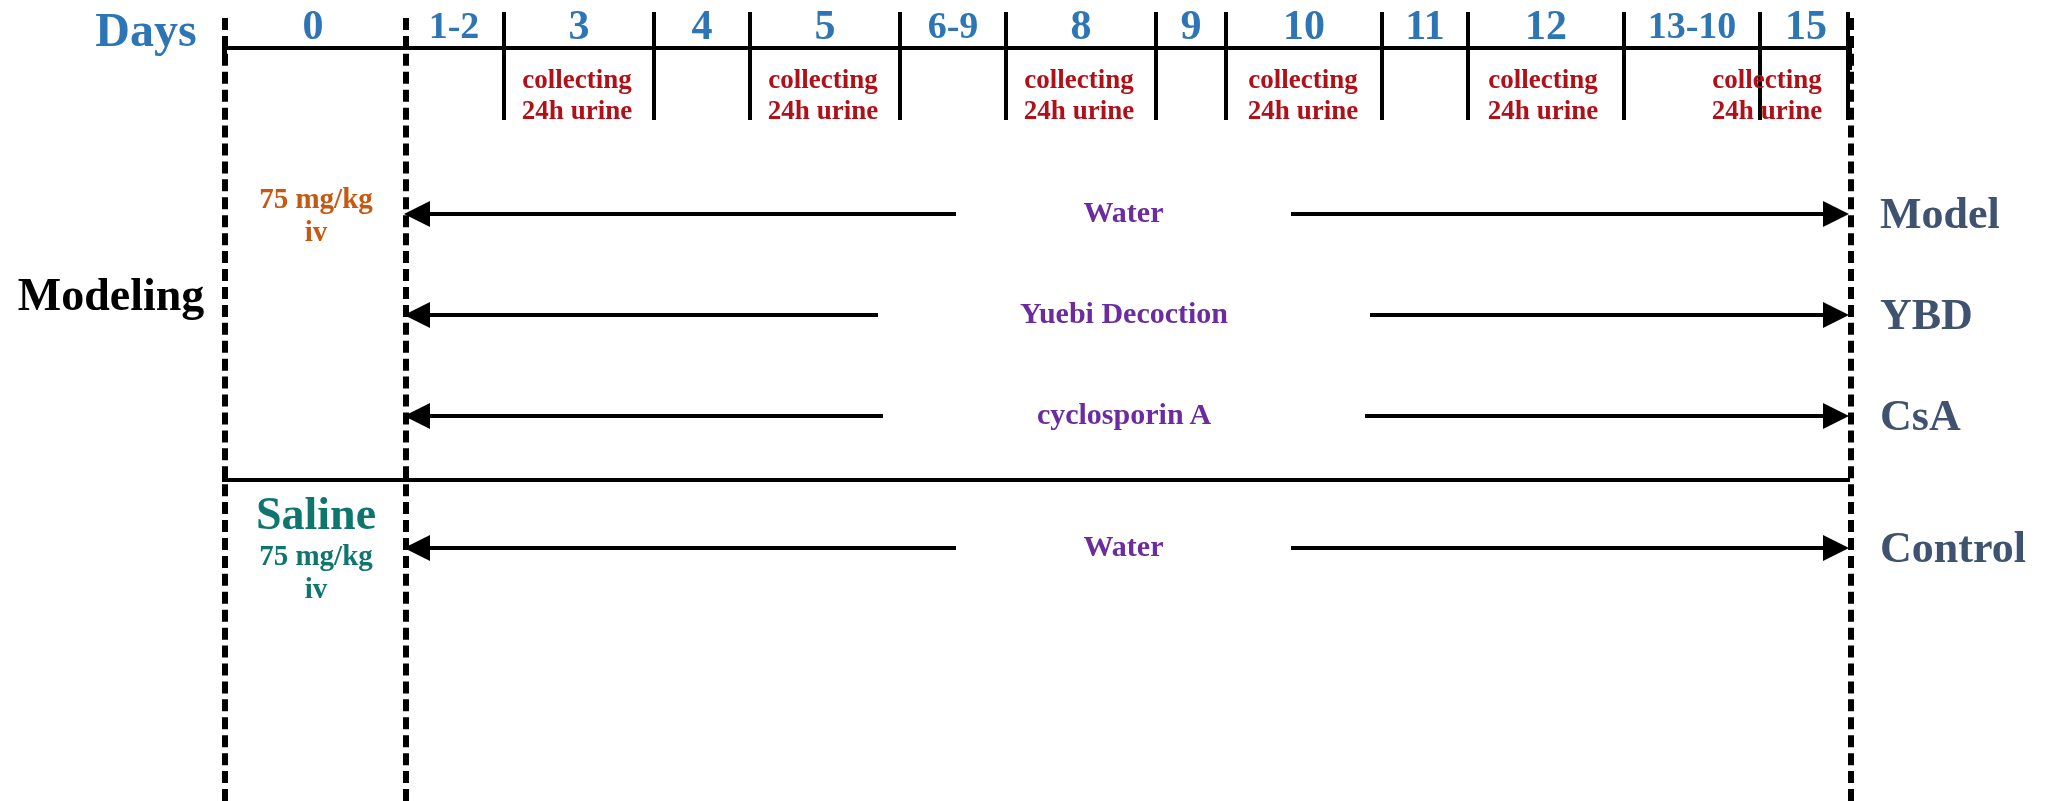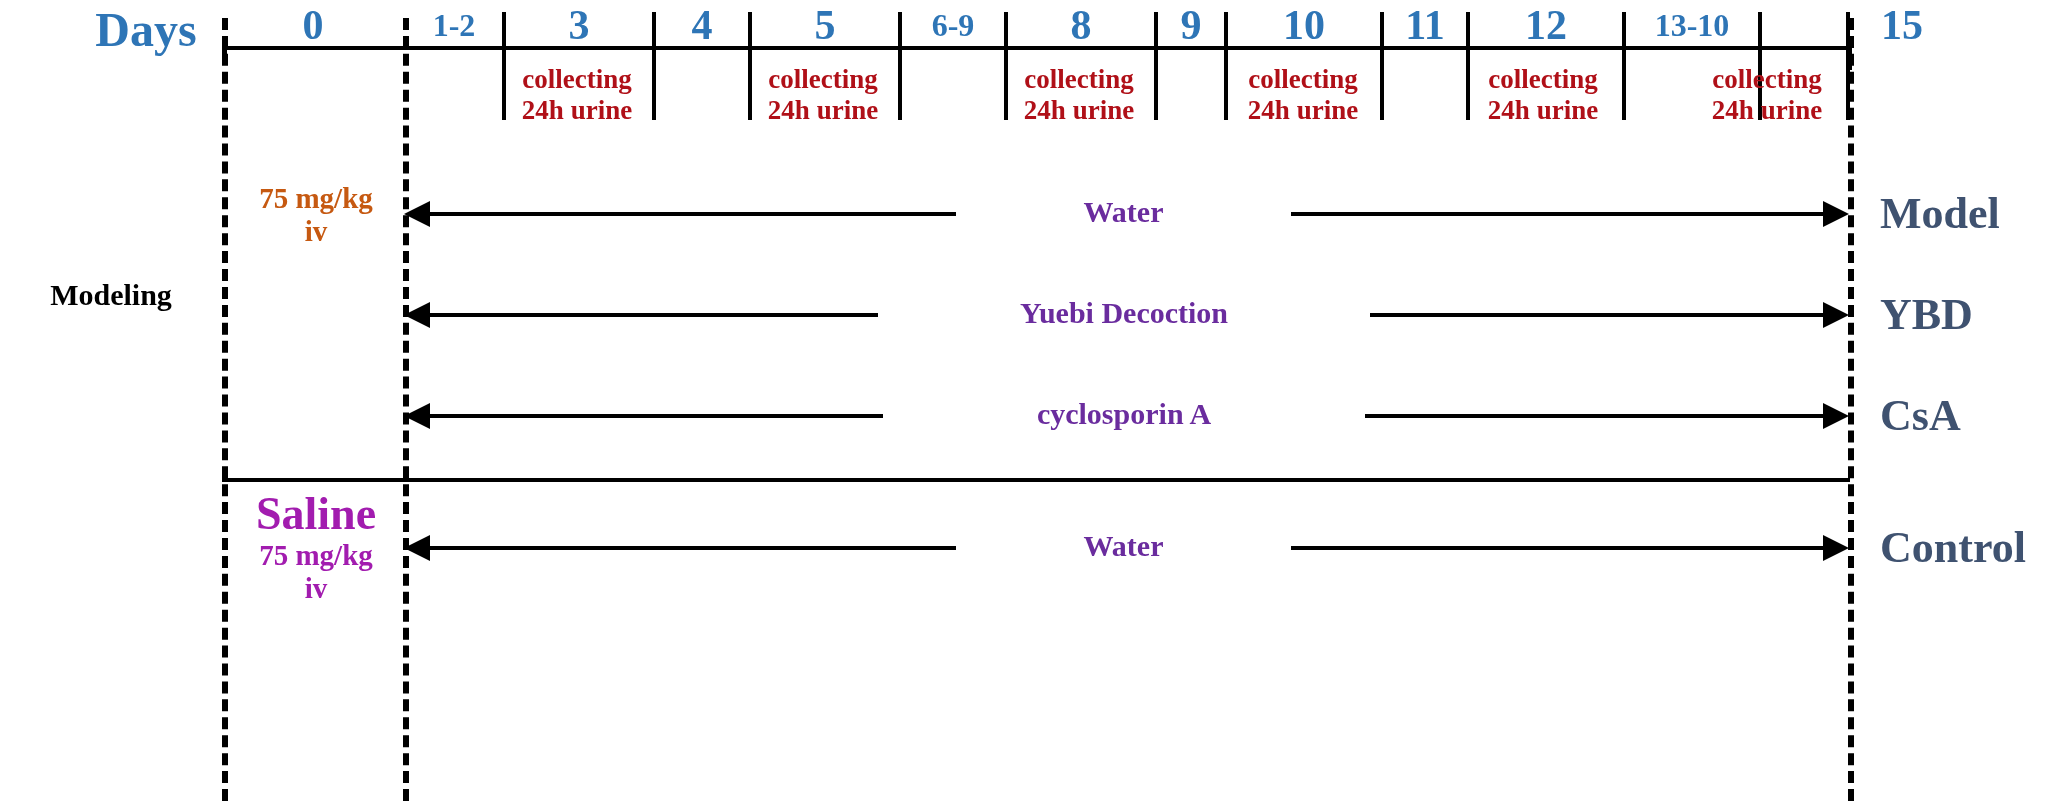--- a/index.html
+++ b/index.html
@@ -11,21 +11,21 @@
   #days-label{left:34px;top:2px;width:170px;text-align:center;
       font-size:48px;font-weight:bold;color:#2E75B6;font-family:"Liberation Serif",serif;margin-left:27px;}
 
   .axis-line{background:#000;height:4px;}
   .tick{background:#000;width:4px;}
   .endtick{background:#000;width:5px;}
 
   .day-num{position:absolute;text-align:center;color:#2E75B6;
       font-size:42px;font-weight:bold;line-height:46px;top:2px;
       font-family:"Liberation Serif",serif;white-space:nowrap;}
-  .day-num.small{font-size:32px;}
+  .day-num.small{font-size:38px;}
 
   .collect{position:absolute;text-align:center;color:#B01018;
       font-size:27px;font-weight:bold;line-height:31px;top:64px;
       font-family:"Liberation Serif",serif;white-space:nowrap;}
 
   
   .vdash{position:absolute;width:0;border-left:6px dashed #000;}
 
   
   .shaft{position:absolute;background:#000;height:4px;}
@@ -36,29 +36,29 @@
 
   .mid-label{position:absolute;text-align:center;color:#6A2C9E;
       font-size:30px;font-weight:bold;line-height:44px;
       font-family:"Liberation Serif",serif;white-space:nowrap;}
 
   .grp-label{position:absolute;color:#3F5270;font-size:44px;font-weight:bold;
       line-height:48px;font-family:"Liberation Serif",serif;white-space:nowrap;}
 
   
   #modeling{left:2px;top:270px;width:218px;text-align:center;
-      font-size:30px;font-weight:bold;color:#000;line-height:50px;
+      font-size:46px;font-weight:bold;color:#000;line-height:50px;
       font-family:"Liberation Serif",serif;}
 
   .dose-block{position:absolute;left:228px;width:176px;text-align:center;
       font-family:"Liberation Serif",serif;}
   .dose-title{font-size:46px;font-weight:bold;line-height:50px;}
   .dose-sub{font-size:29px;font-weight:bold;line-height:33px;}
   .pan{color:#C65911;}
-  .saline{color:#a21caf;}
+  .saline{color:#0f766e;}
 
   .sep-line{position:absolute;background:#000;height:4px;}
 </style>
 </head>
 <body>
 
 <div class="abs">
 
   <div class="abs" id="days-label">Days</div>
 
@@ -73,21 +73,21 @@
   <div class="day-num" style="left:504px;width:150px;">3</div>
   <div class="day-num" style="left:654px;width:96px;">4</div>
   <div class="day-num" style="left:750px;width:150px;">5</div>
   <div class="day-num small" style="left:900px;width:106px;">6-9</div>
   <div class="day-num" style="left:1006px;width:150px;">8</div>
   <div class="day-num" style="left:1156px;width:70px;">9</div>
   <div class="day-num" style="left:1226px;width:156px;">10</div>
   <div class="day-num" style="left:1382px;width:86px;">11</div>
   <div class="day-num" style="left:1468px;width:156px;">12</div>
   <div class="day-num small" style="left:1624px;width:136px;">13-10</div>
-  <div class="day-num" style="left:1856px;width:92px;">15</div>
+  <div class="day-num" style="left:1760px;width:92px;">15</div>
 
   <div class="abs tick" style="left:652px;top:46px;height:40px;"></div>
   <div class="abs tick" style="left:898px;top:46px;height:40px;"></div>
   <div class="abs tick" style="left:1154px;top:46px;height:40px;"></div>
   <div class="abs tick" style="left:1380px;top:46px;height:40px;"></div>
   <div class="abs tick" style="left:1622px;top:46px;height:40px;"></div>
 
   <div class="abs tick" style="left:502px;top:12px;height:108px;"></div>
   <div class="abs tick" style="left:652px;top:12px;height:108px;"></div>
   <div class="abs tick" style="left:748px;top:12px;height:108px;"></div>

